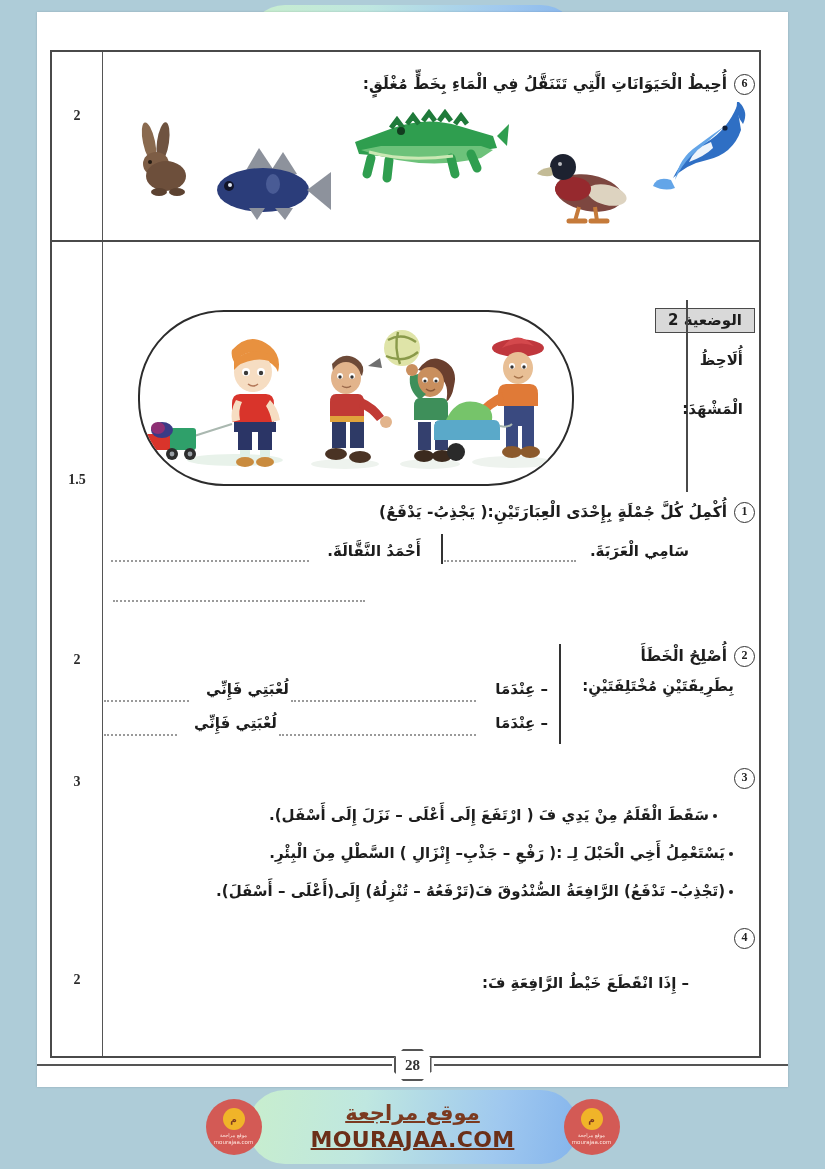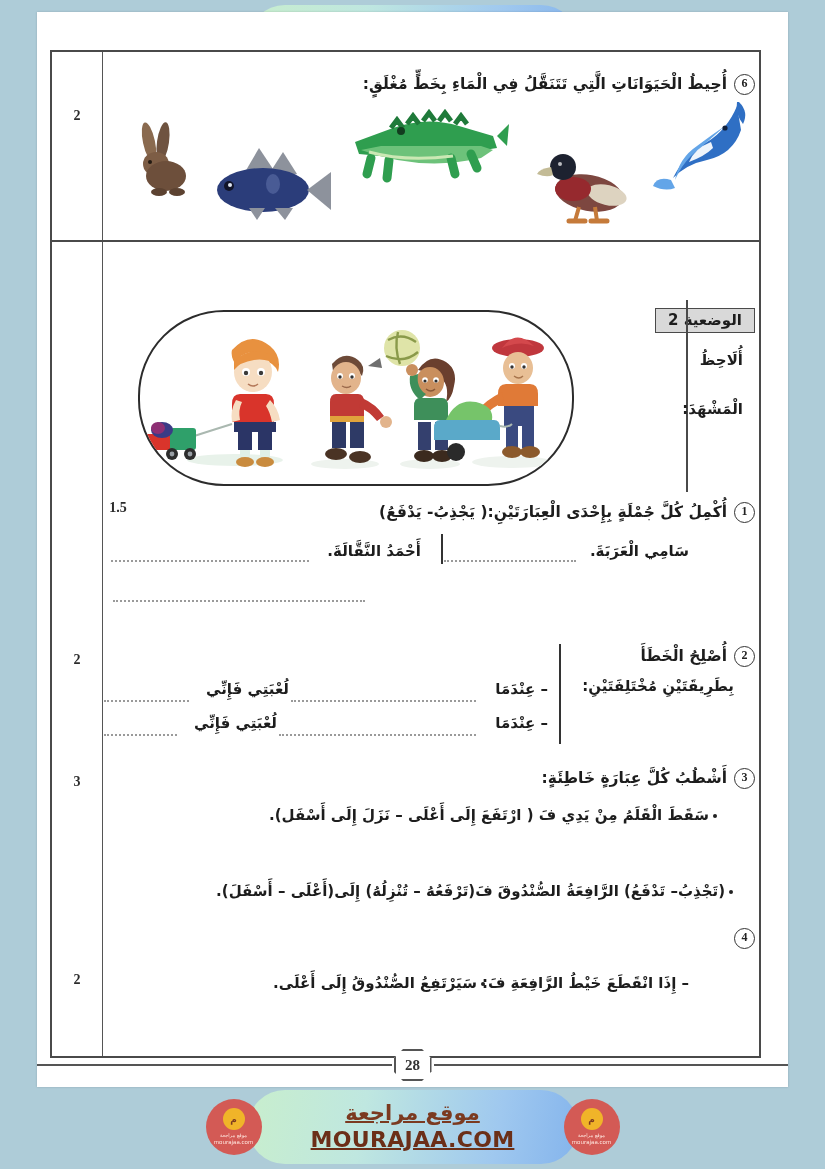--- a/index.html
+++ b/index.html
@@ -310,21 +310,21 @@
 </div>
 
 <div class="sheet">
   <div class="exam-frame">
 
     <div class="score-col-line"></div>
 
     <div class="row-divider" style="top:188px;"></div>
 
     <div class="score" style="top:56px;">2</div>
-    <div class="score" style="top:448px;padding-left:41px;">1.5</div>
+    <div class="score" style="top:420px;">1.5</div>
     <div class="score" style="top:600px;">2</div>
     <div class="score" style="top:722px;">3</div>
     <div class="score" style="top:920px;">2</div>
 
     <div class="content">
 
       <div class="qline ar" style="right:6px; top:22px;">
         <span class="qnum">6</span>
         <span class="qtext">أُحِيطُ الْحَيَوَانَاتِ الَّتِي تَتَنَقَّلُ فِي الْمَاءِ بِخَطٍّ مُغْلَقٍ:</span>
       </div>
@@ -527,38 +527,37 @@
       <div class="ar inline-ar" style="right:472px; top:628px;">لُعْبَتِي فَإِنِّي</div>
       <div class="dots" style="right:572px; top:648px; width:85px;"></div>
 
       <div class="ar inline-ar" style="right:213px; top:662px;">– عِنْدَمَا</div>
       <div class="dots" style="right:285px; top:682px; width:197px;"></div>
       <div class="ar inline-ar" style="right:484px; top:662px;">لُعْبَتِي فَإِنِّي</div>
       <div class="dots" style="right:584px; top:682px; width:73px;"></div>
 
       <div class="qline ar" style="right:6px; top:716px;">
         <span class="qnum">3</span>
-        <span class="qtext">أَشْطُبُ كُلَّ عِبَارَةٍ خَاطِئَةٍ:</span>
       </div>
 
       <div class="ar inline-ar" style="right:40px; top:754px;">
         <span class="bullet-dot"></span><span>سَقَطَ الْقَلَمُ مِنْ يَدِي فَ ( ارْتَفَعَ إِلَى أَعْلَى – نَزَلَ إِلَى أَسْفَل).</span>
       </div>
+      <div class="ar inline-ar" style="right:24px; top:792px;">
+        <span class="bullet-dot"></span><span>يَسْتَعْمِلُ أَخِي الْحَبْلَ لِـ :( رَفْعِ – جَذْبِ– إِنْزَالِ ) السَّطْلِ مِنَ الْبِئْرِ.</span>
+      </div>
       <div class="ar inline-ar" style="right:24px; top:830px;">
         <span class="bullet-dot"></span><span>(تَجْذِبُ– تَدْفَعُ) الرَّافِعَةُ الصُّنْدُوقَ فَ(تَرْفَعُهُ – تُنْزِلُهُ) إِلَى(أَعْلَى – أَسْفَلَ).</span>
       </div>
 
       <div class="qline ar" style="right:6px; top:876px;">
         <span class="qnum">4</span>
       </div>
 
       <div class="ar inline-ar" style="right:72px; top:922px;">– إِذَا انْقَطَعَ خَيْطُ الرَّافِعَةِ فَ:</div>
-      <div class="ar inline-ar" style="right:272px; top:922px;">
-        <span class="bullet-dot"></span><span>سَيَرْتَفِعُ الصُّنْدُوقُ إِلَى أَعْلَى.</span>
-      </div>
 
     </div>
   </div>
 
   <div class="page-num-wrap">
     <div class="pn-rule"></div>
     <div class="pn-badge">28</div>
     <div class="pn-rule"></div>
   </div>
 </div>

